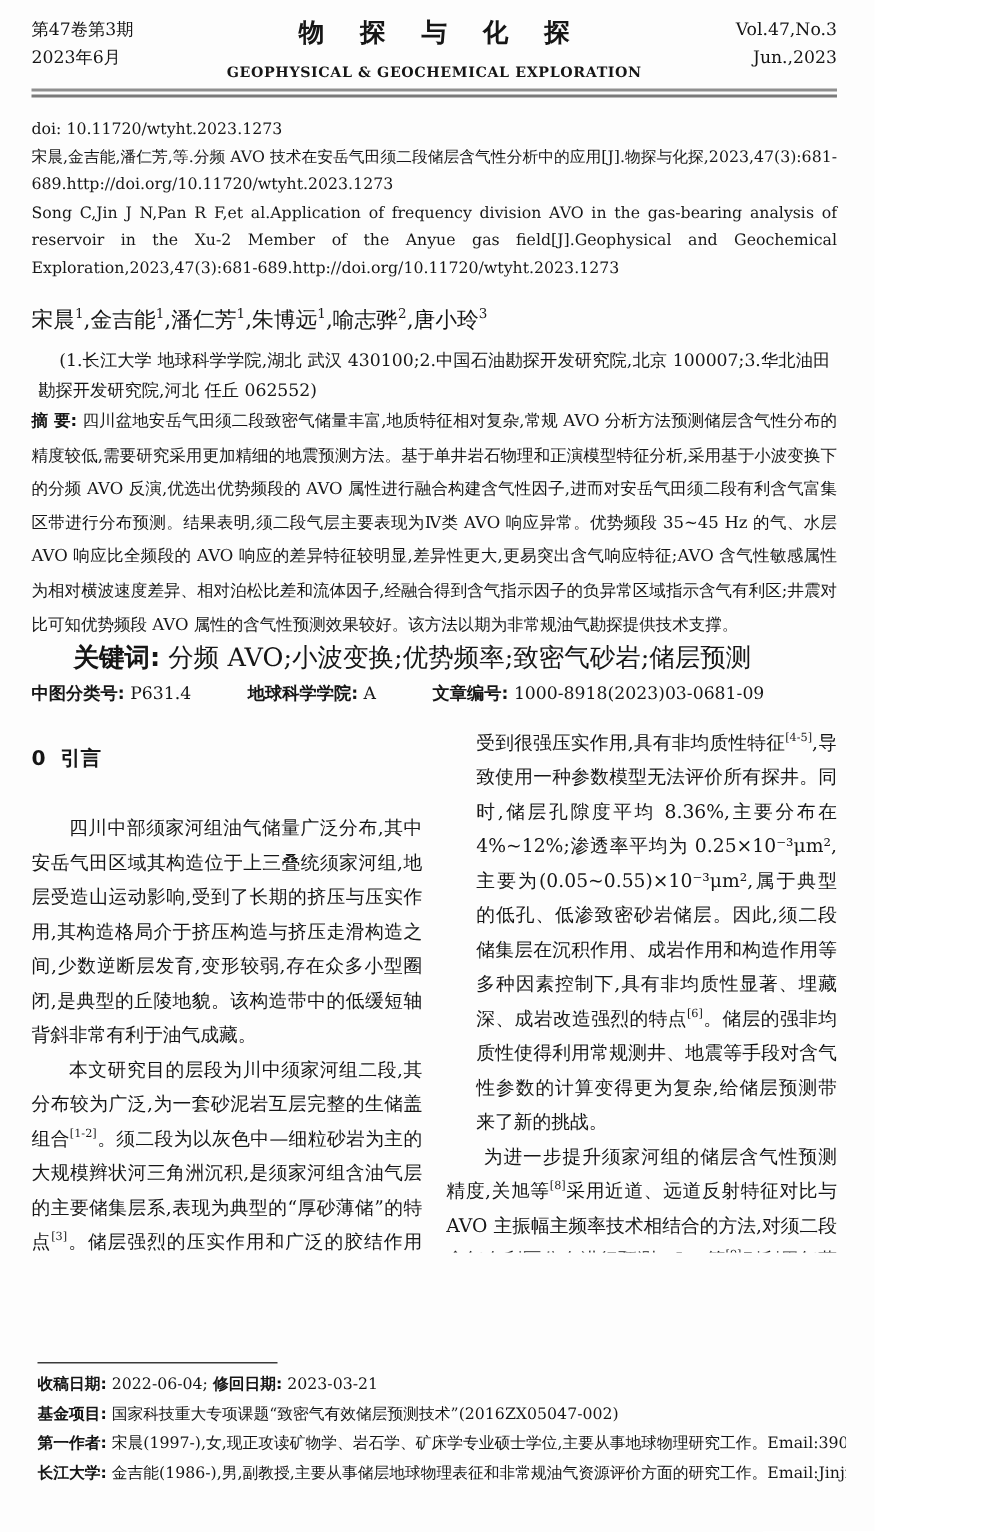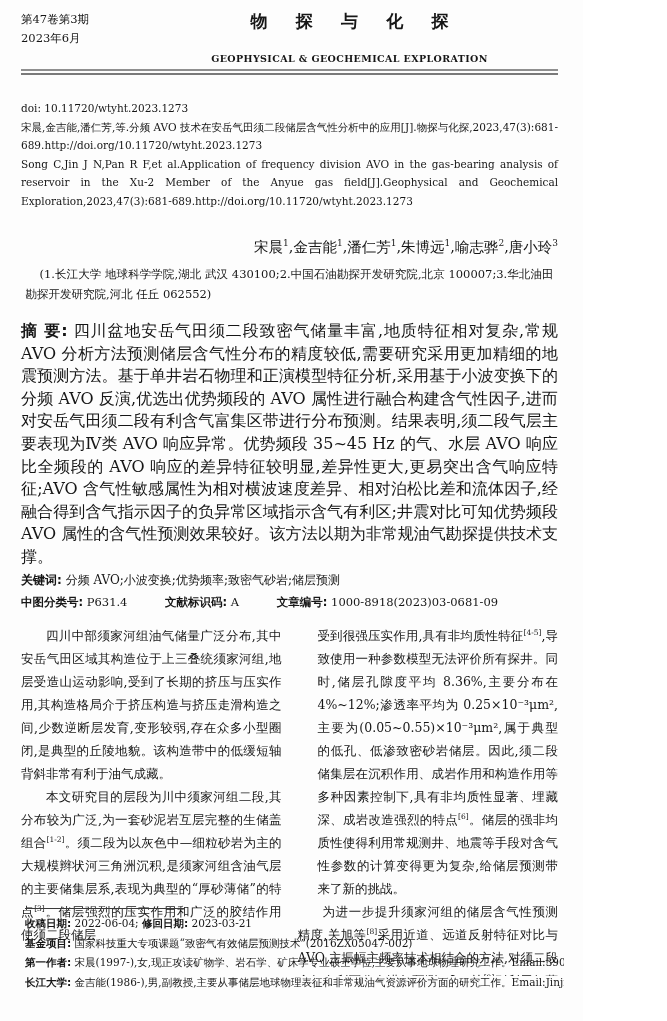--- a/index.html
+++ b/index.html
@@ -6,34 +6,34 @@
   .page{
     position:relative;width:583px;height:1021px;box-sizing:border-box;
     padding:10px 25px 0 21px;background:#fdfdfd;color:#161616;
     font-family:"DejaVu Serif","Liberation Serif",serif;overflow:hidden;
   }
   
   .header{display:flex;justify-content:space-between;align-items:flex-start;}
   .header-left,.header-right{font-size:11.5px;line-height:19px;width:120px;}
   .header-right{text-align:right;}
   .header-center{flex:1;text-align:center;}
-  .jtitle-cn{font-size:17px;font-weight:bold;letter-spacing:9px;text-indent:9px;font-family:Liberation Mono, monospace;}
-  .jtitle-en{font-size:9.5px;font-weight:bold;margin-top:20px;letter-spacing:.4px;}
+  .jtitle-cn{font-size:17px;font-weight:bold;letter-spacing:9px;text-indent:9px;}
+  .jtitle-en{font-size:9.5px;font-weight:bold;margin-top:10px;letter-spacing:.4px;}
   .double-rule{height:2px;border-top:2px solid #8f8f8f;border-bottom:2px solid #7a7a7a;margin-top:5px;}
   
-  .citation{margin-top:24px;font-size:10.5px;line-height:18.5px;text-align:justify;}
+  .citation{margin-top:12px;font-size:10.5px;line-height:18.5px;text-align:justify;}
   .cit-line{margin:0;}
   
   .title{margin:22px 0 0;font-size:26px;line-height:38px;text-align:center;font-weight:600;letter-spacing:2px;}
-  .authors{text-align:right;margin-top:28px;font-size:14.5px;}
+  .authors{text-align:left;margin-top:16px;font-size:14.5px;}
   .authors sup{font-size:9px;}
   .affil{width:528px;margin:7px auto 0;font-size:11.5px;line-height:20px;text-align:justify;text-indent:14px;}
   
-  .abstract{margin-top:16px;font-size:16px;line-height:22.6px;text-align:justify;}
-  .keywords{font-size:12px;line-height:22.6px;}
+  .abstract{font-size:11px;line-height:22.6px;text-align:justify;}
+  .keywords{font-size:17px;line-height:22.6px;margin-left:28px;}
   .clc-line{font-size:11.5px;line-height:22.6px;}
   .clc-item{margin-right:34px;white-space:nowrap;}
   .blabel,b{font-family:"DejaVu Sans","Liberation Sans",sans-serif;font-weight:700;}
   
   .columns{display:flex;gap:16px;margin-top:10px;height:352px;overflow:hidden;}
   .col{flex:1;min-width:0;font-size:12.5px;line-height:23px;text-align:justify;}
   .sec-heading{font-family:"DejaVu Sans","Liberation Sans",sans-serif;font-weight:700;font-size:13.5px;margin:12px 0 22px;}
   .sec-heading .sec-title{margin-left:10px;}
   .par{margin:0;text-indent:2em;}
   .par.cont{text-indent:0;margin-left:20px;}
@@ -50,20 +50,24 @@
 
   <div class="header">
     <div class="header-left">
       <div>第47卷第3期</div>
       <div>2023年6月</div>
     </div>
     <div class="header-center">
       <div class="jtitle-cn">物 探 与 化 探</div>
       <div class="jtitle-en">GEOPHYSICAL &amp; GEOCHEMICAL EXPLORATION</div>
     </div>
+    <div class="header-right">
+      <div>Vol.47,No.3</div>
+      <div>Jun.,2023</div>
+    </div>
   </div>
 
   <div class="double-rule"></div>
 
   <div class="citation">
     <div class="cit-line">doi: 10.11720/wtyht.2023.1273</div>
     <div class="cit-line">宋晨,金吉能,潘仁芳,等.分频 AVO 技术在安岳气田须二段储层含气性分析中的应用[J].物探与化探,2023,47(3):681-689.http://doi.org/10.11720/wtyht.2023.1273</div>
     <div class="cit-line">Song C,Jin J N,Pan R F,et al.Application of frequency division AVO in the gas-bearing analysis of reservoir in the Xu-2 Member of the Anyue gas field[J].Geophysical and Geochemical Exploration,2023,47(3):681-689.http://doi.org/10.11720/wtyht.2023.1273</div>
   </div>
 
@@ -76,26 +80,29 @@
     <span class="blabel">摘 要:</span><span> 四川盆地安岳气田须二段致密气储量丰富,地质特征相对复杂,常规 AVO 分析方法预测储层含气性分布的精度较低,需要研究采用更加精细的地震预测方法。基于单井岩石物理和正演模型特征分析,采用基于小波变换下的分频 AVO 反演,优选出优势频段的 AVO 属性进行融合构建含气性因子,进而对安岳气田须二段有利含气富集区带进行分布预测。结果表明,须二段气层主要表现为Ⅳ类 AVO 响应异常。优势频段 35~45 Hz 的气、水层 AVO 响应比全频段的 AVO 响应的差异特征较明显,差异性更大,更易突出含气响应特征;AVO 含气性敏感属性为相对横波速度差异、相对泊松比差和流体因子,经融合得到含气指示因子的负异常区域指示含气有利区;井震对比可知优势频段 AVO 属性的含气性预测效果较好。该方法以期为非常规油气勘探提供技术支撑。</span>
   </div>
 
   <div class="keywords">
     <span class="blabel">关键词:</span>
     <span>分频 AVO;小波变换;优势频率;致密气砂岩;储层预测</span>
   </div>
 
   <div class="clc-line">
     <span class="clc-item"><span class="blabel">中图分类号:</span> <span>P631.4</span></span>
-    <span class="clc-item"><span class="blabel">文献标识码:</span> <span>A</span></span>
+    <span class="clc-item"><span class="blabel">地球科学学院:</span> <span>A</span></span>
     <span class="clc-item"><span class="blabel">文章编号:</span> <span>1000-8918(2023)03-0681-09</span></span>
   </div>
 
   <div class="columns">
     <div class="col">
+      <div class="sec-heading">
+        <span>0</span><span class="sec-title">引言</span>
+      </div>
       <p class="par">四川中部须家河组油气储量广泛分布,其中安岳气田区域其构造位于上三叠统须家河组,地层受造山运动影响,受到了长期的挤压与压实作用,其构造格局介于挤压构造与挤压走滑构造之间,少数逆断层发育,变形较弱,存在众多小型圈闭,是典型的丘陵地貌。该构造带中的低缓短轴背斜非常有利于油气成藏。</p>
       <p class="par">本文研究目的层段为川中须家河组二段,其分布较为广泛,为一套砂泥岩互层完整的生储盖组合<sup>[1-2]</sup>。须二段为以灰色中—细粒砂岩为主的大规模辫状河三角洲沉积,是须家河组含油气层的主要储集层系,表现为典型的“厚砂薄储”的特点<sup>[3]</sup>。储层强烈的压实作用和广泛的胶结作用使须二段储层</p>
     </div>
     <div class="col">
       <p class="par cont">受到很强压实作用,具有非均质性特征<sup>[4-5]</sup>,导致使用一种参数模型无法评价所有探井。同时,储层孔隙度平均 8.36%,主要分布在 4%~12%;渗透率平均为 0.25×10⁻³μm²,主要为(0.05~0.55)×10⁻³μm²,属于典型的低孔、低渗致密砂岩储层。因此,须二段储集层在沉积作用、成岩作用和构造作用等多种因素控制下,具有非均质性显著、埋藏深、成岩改造强烈的特点<sup>[6]</sup>。储层的强非均质性使得利用常规测井、地震等手段对含气性参数的计算变得更为复杂,给储层预测带来了新的挑战。</p>
       <p class="par">为进一步提升须家河组的储层含气性预测精度,关旭等<sup>[8]</sup>采用近道、远道反射特征对比与 AVO 主振幅主频率技术相结合的方法,对须二段含气有利区分布进行预测。Lu 等<sup>[9]</sup>则利用气藏中“低频阴影”和“高频衰减”的特征,将气藏与水藏区分开。以上基于地震信号的时频分析已被用来区分徐家河</p>
     </div>
   </div>
 
   <div class="footnote">

